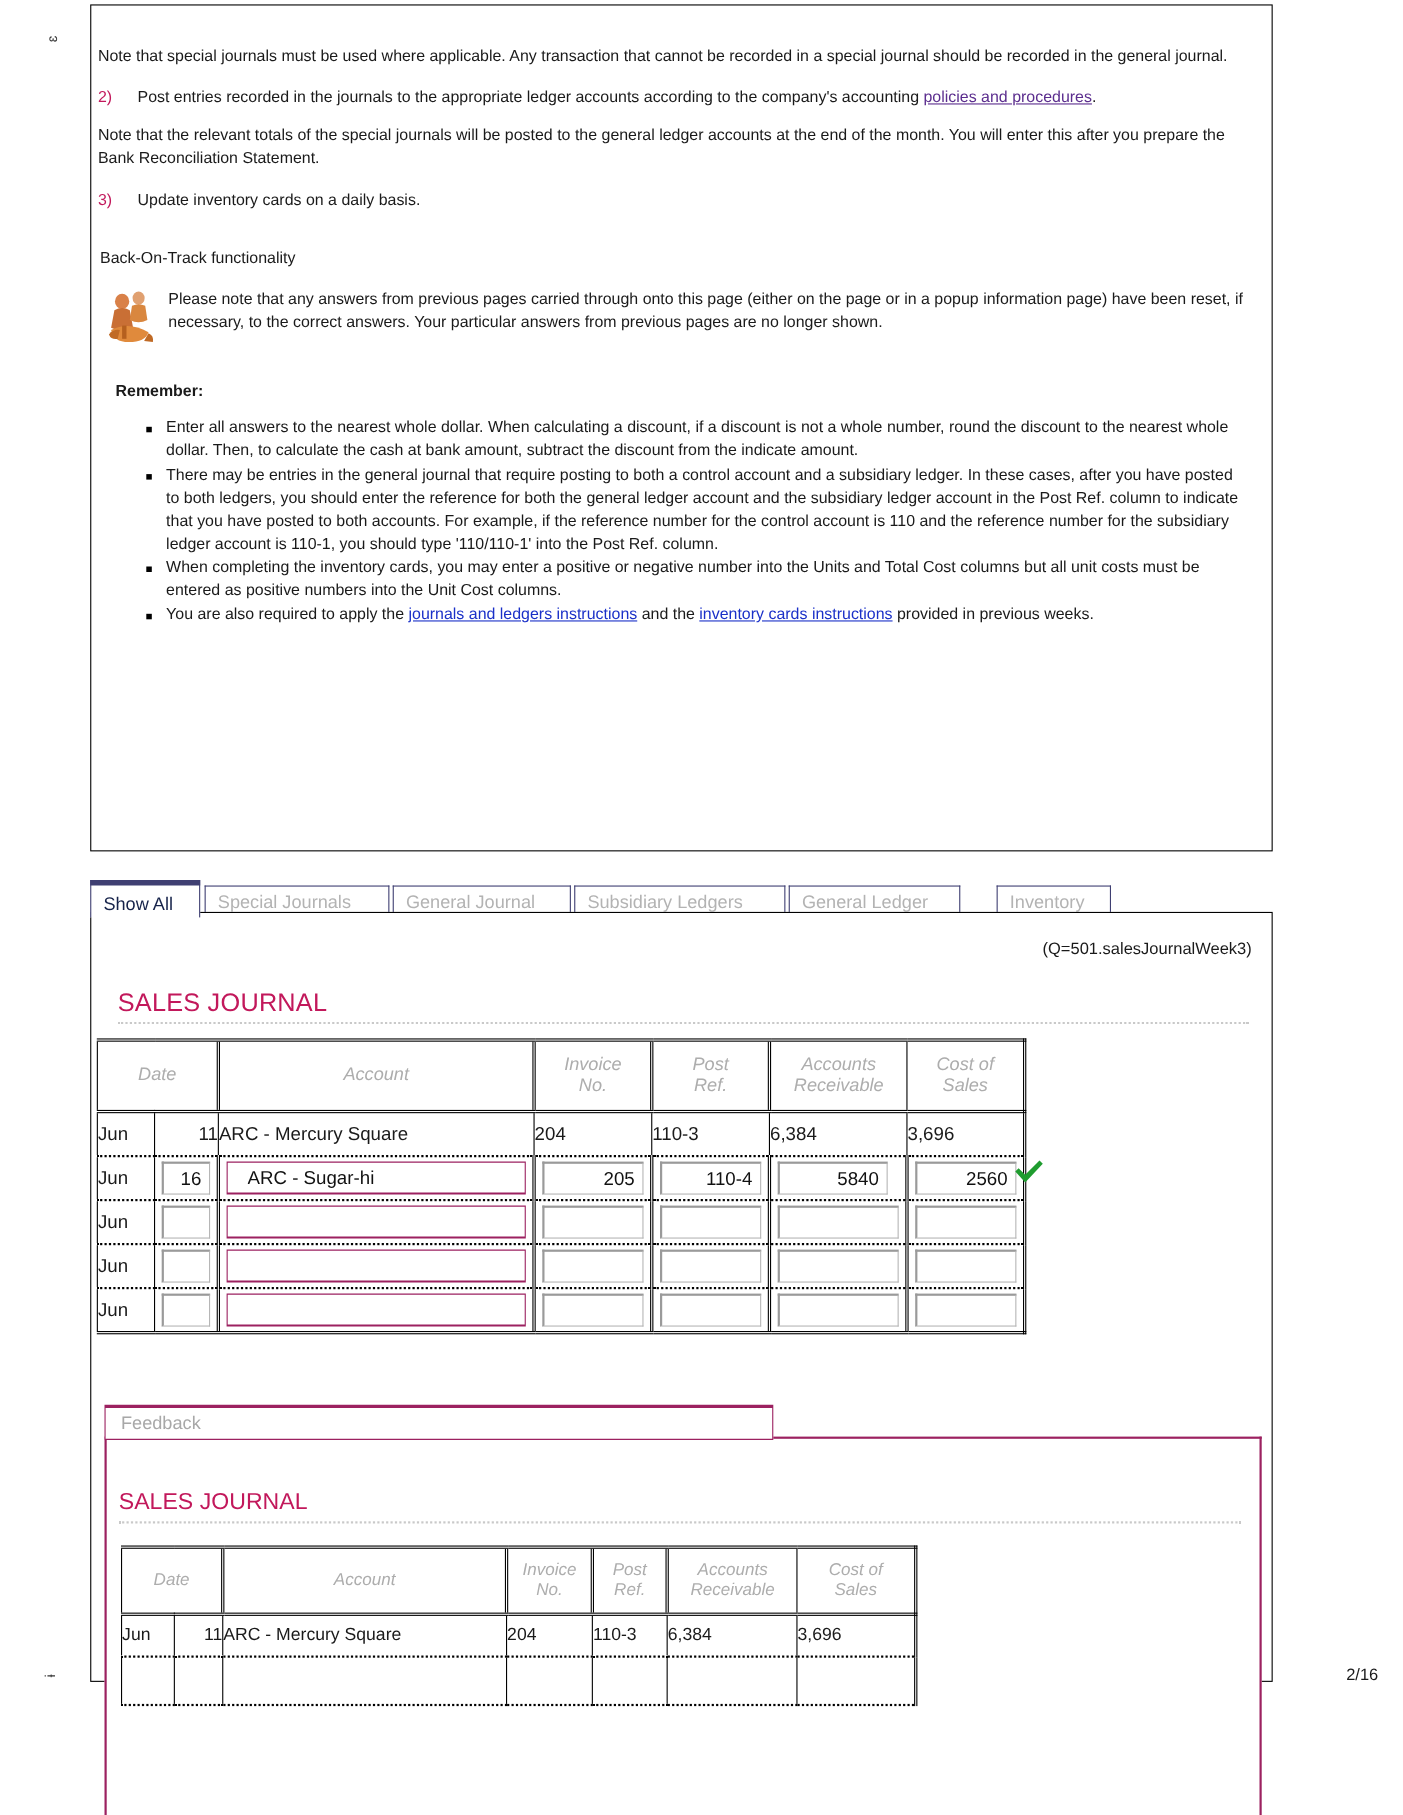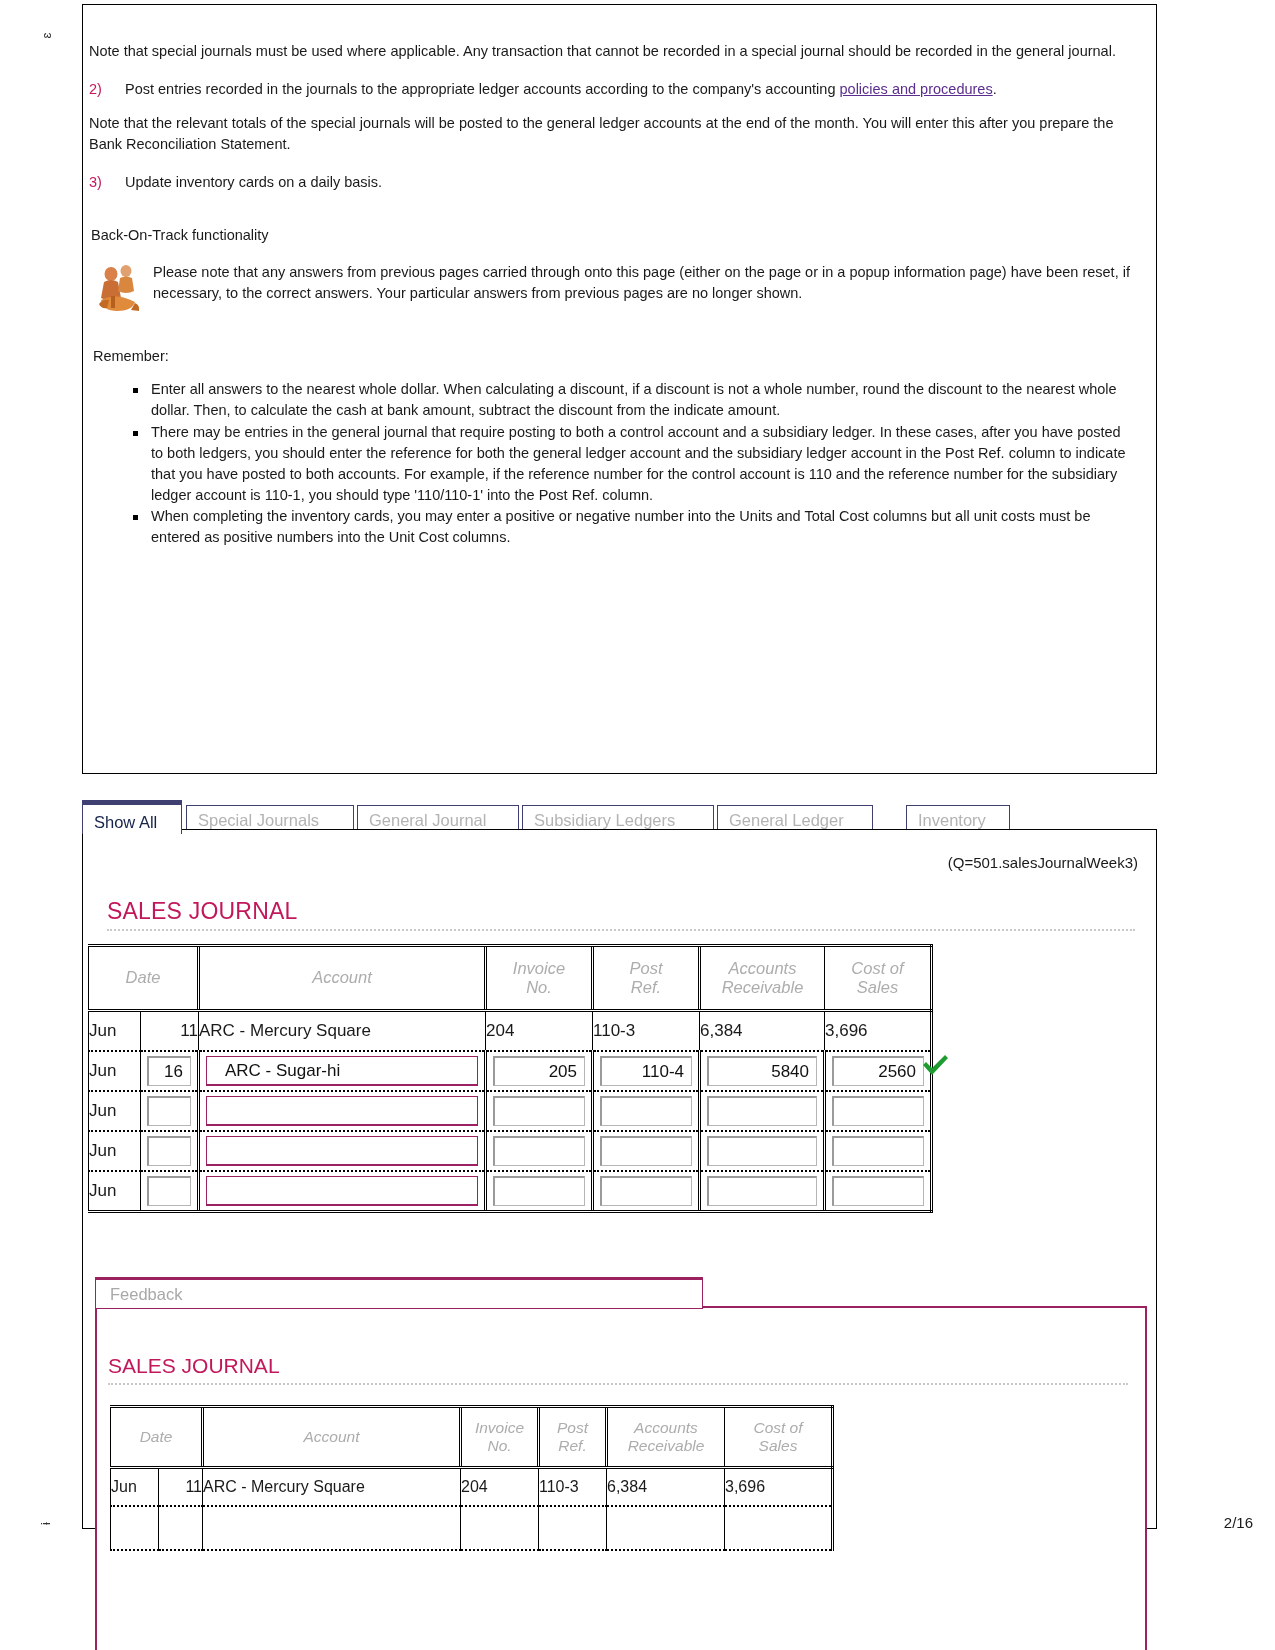--- a/index.html
+++ b/index.html
@@ -86,22 +86,23 @@
   .note-icon {
     flex: 0 0 62px;
     width: 62px; height: 56px;
     position: relative;
   }
   .note-icon svg { display:block; }
   .note-text { flex: 1; line-height: 1.44; padding-top: 2px; }
 
   .remember-label {
     margin-top: 30px;
-    margin-left: 4px;
+    margin-left: 16px;
     line-height: 1.44;
+    font-weight: bold;
   }
 
   ul.bullets {
     margin: 12px 0 0 0;
     padding: 0 0 0 62px;
     list-style: none;
   }
   ul.bullets li {
     position: relative;
     line-height: 1.44;
@@ -356,20 +357,21 @@
       </div>
       <div class="note-text">Please note that any answers from previous pages carried through onto this page (either on the page or in a popup information page) have been reset, if necessary, to the correct answers. Your particular answers from previous pages are no longer shown.</div>
     </div>
 
     <div class="remember-label">Remember:</div>
 
     <ul class="bullets">
       <li>Enter all answers to the nearest whole dollar. When calculating a discount, if a discount is not a whole number, round the discount to the nearest whole dollar. Then, to calculate the cash at bank amount, subtract the discount from the indicate amount.</li>
       <li>There may be entries in the general journal that require posting to both a control account and a subsidiary ledger. In these cases, after you have posted to both ledgers, you should enter the reference for both the general ledger account and the subsidiary ledger account in the Post Ref. column to indicate that you have posted to both accounts. For example, if the reference number for the control account is 110 and the reference number for the subsidiary ledger account is 110-1, you should type '110/110-1' into the Post Ref. column.</li>
       <li>When completing the inventory cards, you may enter a positive or negative number into the Units and Total Cost columns but all unit costs must be entered as positive numbers into the Unit Cost columns.</li>
+      <li><span>You are also required to apply the </span><a class="link-blue" href="#">journals and ledgers instructions</a><span> and the </span><a class="link-blue" href="#">inventory cards instructions</a><span> provided in previous weeks.</span></li>
     </ul>
 
   </div>
 </div>
 
 <div class="tabstrip">
   <div class="tab active" style="left:0px;width:100px">Show All</div>
   <div class="tab" style="left:104px;width:168px">Special Journals</div>
   <div class="tab" style="left:275px;width:162px">General Journal</div>
   <div class="tab" style="left:440px;width:192px">Subsidiary Ledgers</div>
@@ -436,21 +438,21 @@
         <td class="cellpad" style="border-left:3px double #000">
           <input class="inp acct" style="width: 272px;" value="ARC - Sugar-hi">
         </td>
         <td class="cellpad" style="border-left:3px double #000">
           <input class="inp num" style="width: 92px;" value="205">
         </td>
         <td class="cellpad" style="border-left:3px double #000">
           <input class="inp num" style="width: 92px;" value="110-4">
         </td>
         <td class="cellpad" style="border-left:3px double #000">
-          <input class="inp num" style="width: 110px;" value="5840">
+          <input class="inp num" style="width: 100px;" value="5840">
         </td>
         <td class="cellpad" style="border-left:3px double #000;border-right:3px double #000">
           <input class="inp num" style="width: 92px;" value="2560">
         </td>
       </tr>
 
       <tr class="row-blank">
         <td class="cell-date-m">Jun</td>
         <td class="cellpad">
           <input class="inp num" style="width: 44px;" value="">

